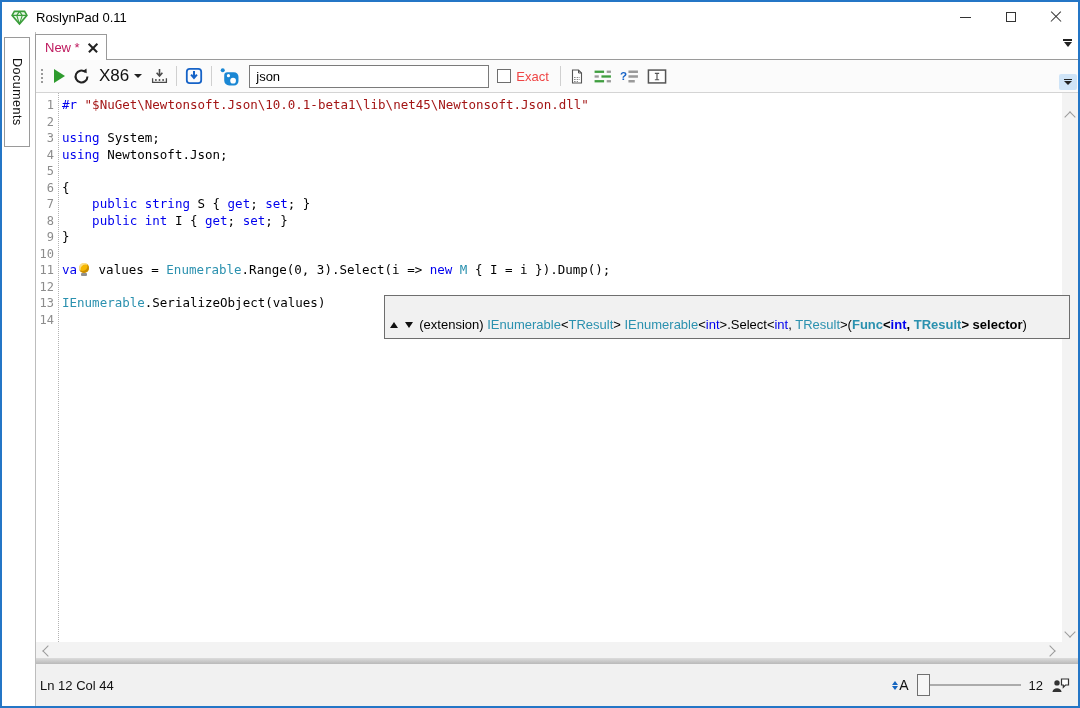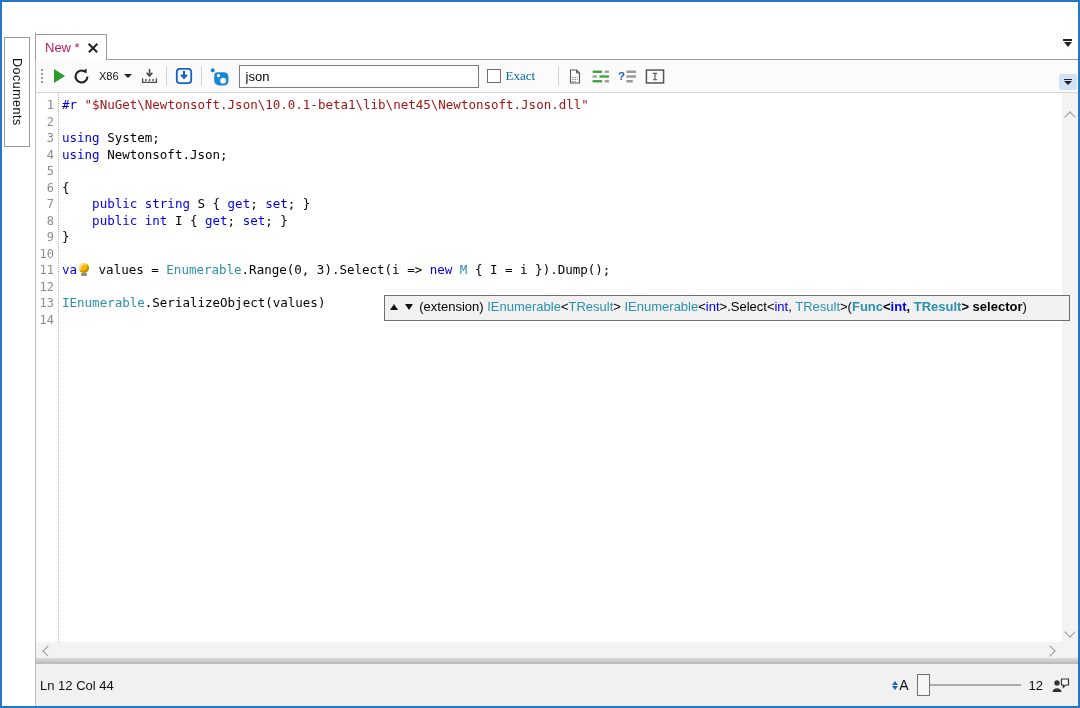--- a/index.html
+++ b/index.html
@@ -39,27 +39,27 @@
   .drop-bar-icon b { width:0; height:0; border-left:4.5px solid transparent; border-right:4.5px solid transparent; border-top:5px solid #222; }
   .tab-list-btn { position:absolute; right:6px; top:7px; }
 
   
   .toolbar { position:relative; height:33px; background:#fbfbfb; border-bottom:1px solid #d4d4d4;
              display:flex; align-items:center; padding-left:2px; flex:none; }
   .grip { width:5px; height:18px; margin:0 6px 0 1px; background-image:radial-gradient(circle,#9a9a9a 1px,transparent 1.2px); background-size:4px 4px; background-position:1px 1px; }
   .tbtn { display:flex; align-items:center; justify-content:center; height:26px; padding:0 4px; }
   .play-tri { width:0; height:0; border-top:7px solid transparent; border-bottom:7px solid transparent; border-left:11px solid #2e9b2e; }
   .platform { display:flex; align-items:center; gap:5px; padding:0 5px; }
-  .platform-label { font-size:11px; color:#111; }
+  .platform-label { font-size:17px; color:#111; }
   .caret-down { width:0; height:0; border-left:4px solid transparent; border-right:4px solid transparent; border-top:4.5px solid #222; }
   .tsep { width:1px; height:20px; background:#d0d0d0; margin:0 4px; }
   .search-box { width:240px; height:23px; margin:0 6px; border:1px solid #7a7a7a; background:#fff;
                 font-family:"Liberation Sans",sans-serif; font-size:13px; padding:0 6px; color:#000; outline:none; }
   .chk { width:14px; height:14px; border:1px solid #6e6e6e; background:#fff; margin:0 5px 0 2px; flex:none; }
-  .chk-label { font-size:13px; color:#0369a1; margin-right:19px;font-family:Liberation Serif, serif; }
+  .chk-label { font-size:13px; color:#ef4444; margin-right:7px; }
   .overflow-btn { position:absolute; right:1px; bottom:2px; width:18px; height:16px; background:#cfe4f7; border-radius:2px;
                   display:flex; align-items:center; justify-content:center; }
   .overflow-btn .drop-bar-icon i{ width:8px; height:1.6px;} .overflow-btn .drop-bar-icon b{ border-left-width:4px;border-right-width:4px;border-top-width:4px;}
 
   
   .editor { position:relative; flex:1; background:#fff; display:flex; min-height:0; overflow:hidden; }
   .gutter { width:23px; padding:4px 4px 0 0; text-align:right; color:#8c8c8c;
             font-family:"DejaVu Sans Mono","Liberation Mono",monospace; font-size:12px;
             border-right:1px dotted #b3b3b3; flex:none; }
   .gutter div { height:16.5px; line-height:16.5px; }
@@ -67,21 +67,21 @@
           font-size:12.5px; min-width:0; }
   .code-row { height:16.5px; line-height:16.5px; white-space:pre; }
   .seg-k { color:#0000ee; } .seg-t { color:#2b91af; } .seg-s { color:#a31515; } .seg-p { color:#000; }
   .bulb { display:inline-block; width:12px; height:13px; vertical-align:-2px; margin:0 1px; }
   .bulb-head { display:block; width:10px; height:10px; margin:0 auto; border-radius:50%;
                background:#f6b700; box-shadow:inset -1.5px -2px 0 rgba(190,130,0,.8), inset 1.5px 1.5px 0 rgba(255,255,255,.55); }
   .bulb-base { display:block; width:6px; height:3px; margin:0 auto; background:#8f8f8f; border-radius:1px; }
 
   
   .tooltip { position:absolute; left:348px; top:202px; width:686px; background:#f1f1f1;
-             border:1px solid #6e6e6e; padding:2px 6px 4px 5px; font-size:13px; color:#1a1a1a; z-index:6; }
+             border:1px solid #6e6e6e; padding:20px 6px 4px 5px; font-size:13px; color:#1a1a1a; z-index:6; }
   .sig-line { line-height:18px; white-space:nowrap; }
   .arrowbtn { display:inline-block; width:0; height:0; margin:0 3px 1px 0; }
   .arrow-up { border-left:4.5px solid transparent; border-right:4.5px solid transparent; border-bottom:6px solid #111; }
   .arrow-dn { border-left:4.5px solid transparent; border-right:4.5px solid transparent; border-top:6px solid #111; }
   .tt-b { font-weight:bold; }
   .tt-desc { line-height:17px; }
   .tt-param { line-height:17px; }
 
   
   .vscroll { width:16px; background:#f3f3f3; flex:none; position:relative; }
@@ -108,20 +108,38 @@
   .slider-track { position:absolute; left:0; right:0; top:10px; height:2px; background:#ababab; }
   .slider-thumb { position:absolute; left:0; top:0; width:13px; height:22px; background:#f6f6f6; border:1px solid #707070; }
   .zoom-val { font-size:13px; color:#111; }
   svg { display:block; }
 </style>
 </head>
 <body>
 
 <div id="window">
 
+  <div class="titlebar">
+    <svg class="app-icon" viewBox="0 0 16 16">
+      <path d="M3.2 2.2 L12.8 2.2 L15 6 L8 14.2 L1 6 Z" fill="#eaf6ea" stroke="#3a9e3a" stroke-width="1.5"></path>
+      <path d="M1 6 H15 M5.4 6 L8 2.2 M10.6 6 L8 2.2 M5.4 6 L8 14.2 M10.6 6 L8 14.2" fill="none" stroke="#3a9e3a" stroke-width="1"></path>
+    </svg>
+    <span class="window-title">RoslynPad 0.11</span>
+    <div class="win-controls">
+      <div class="win-btn">
+          <span class="glyph-min"></span>
+        </div>
+      <div class="win-btn">
+          <span class="glyph-max"></span>
+        </div>
+      <div class="win-btn">
+          <span class="glyph-close"></span>
+        </div>
+    </div>
+  </div>
 
   <div class="main">
 
     <div class="left-strip">
       <div class="doc-tab">
         <span>Documents</span>
       </div>
     </div>
 
     <div class="right-pane">

